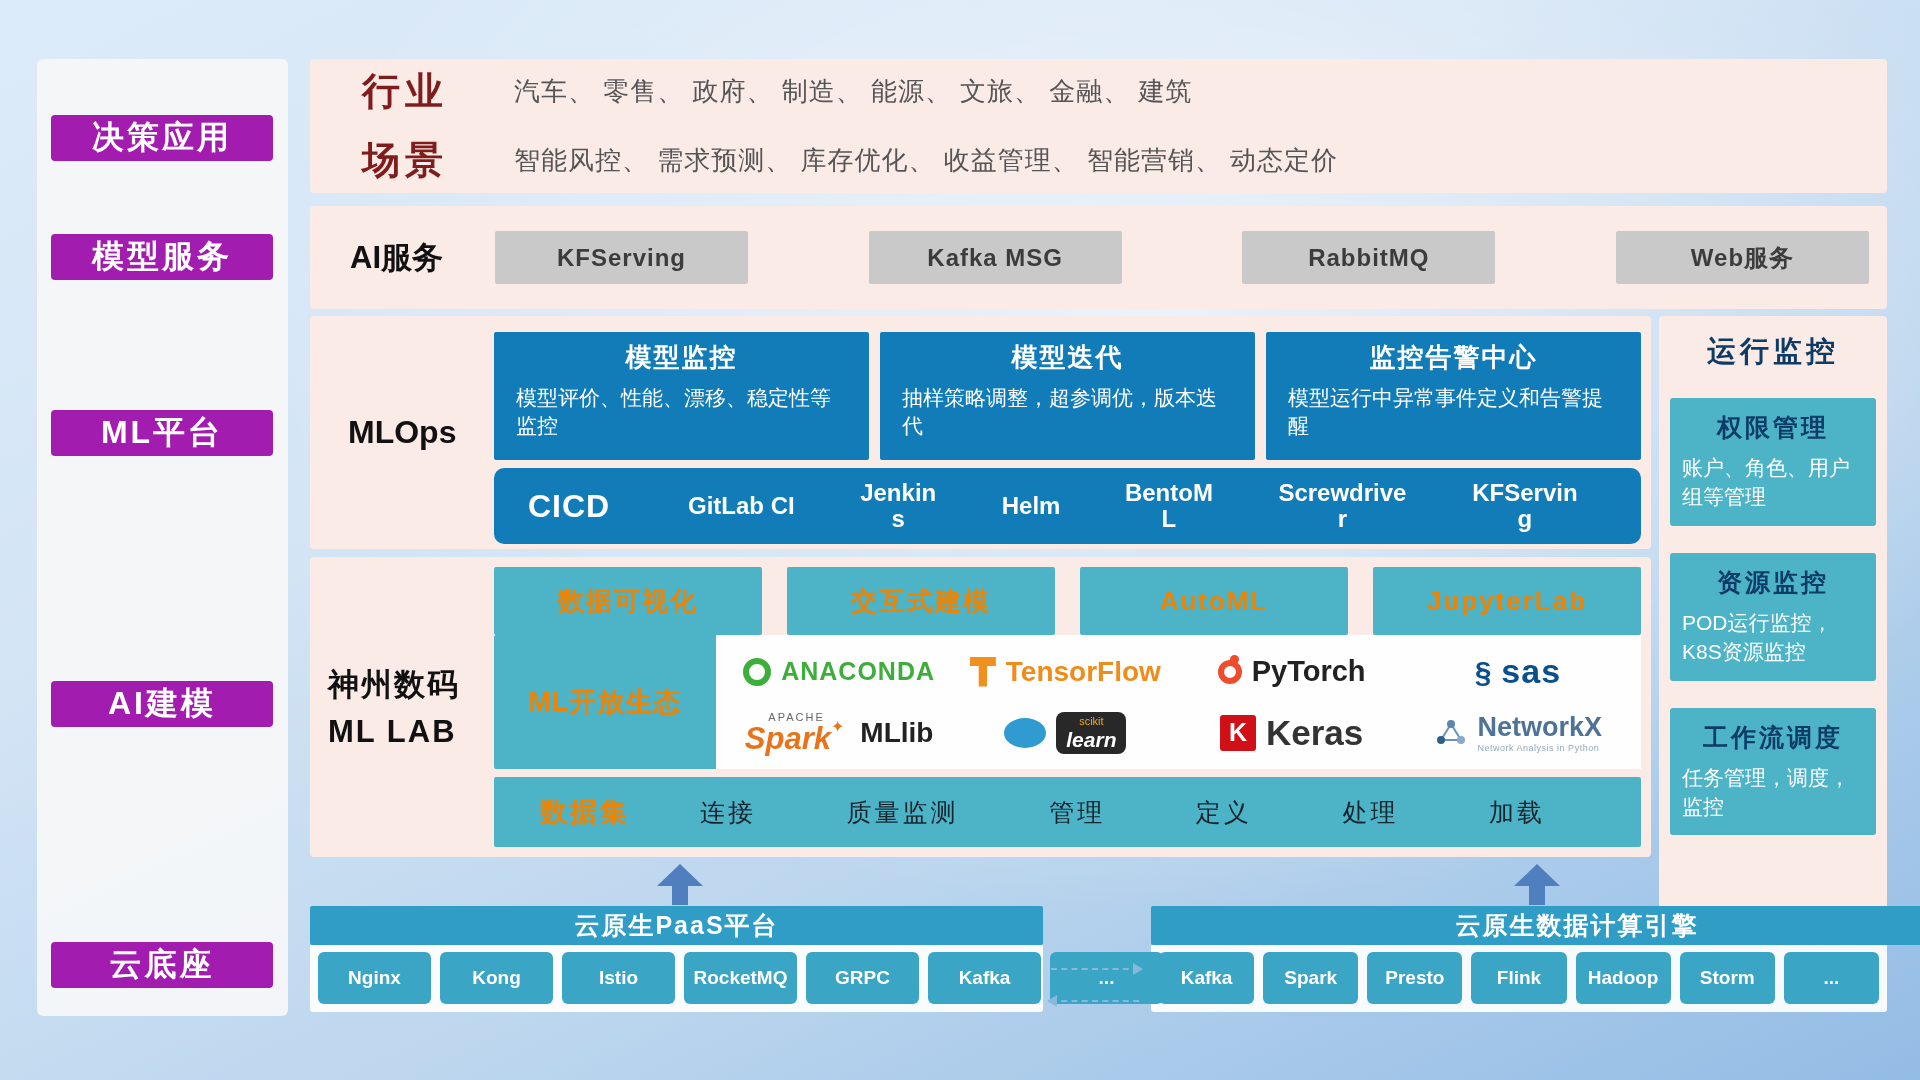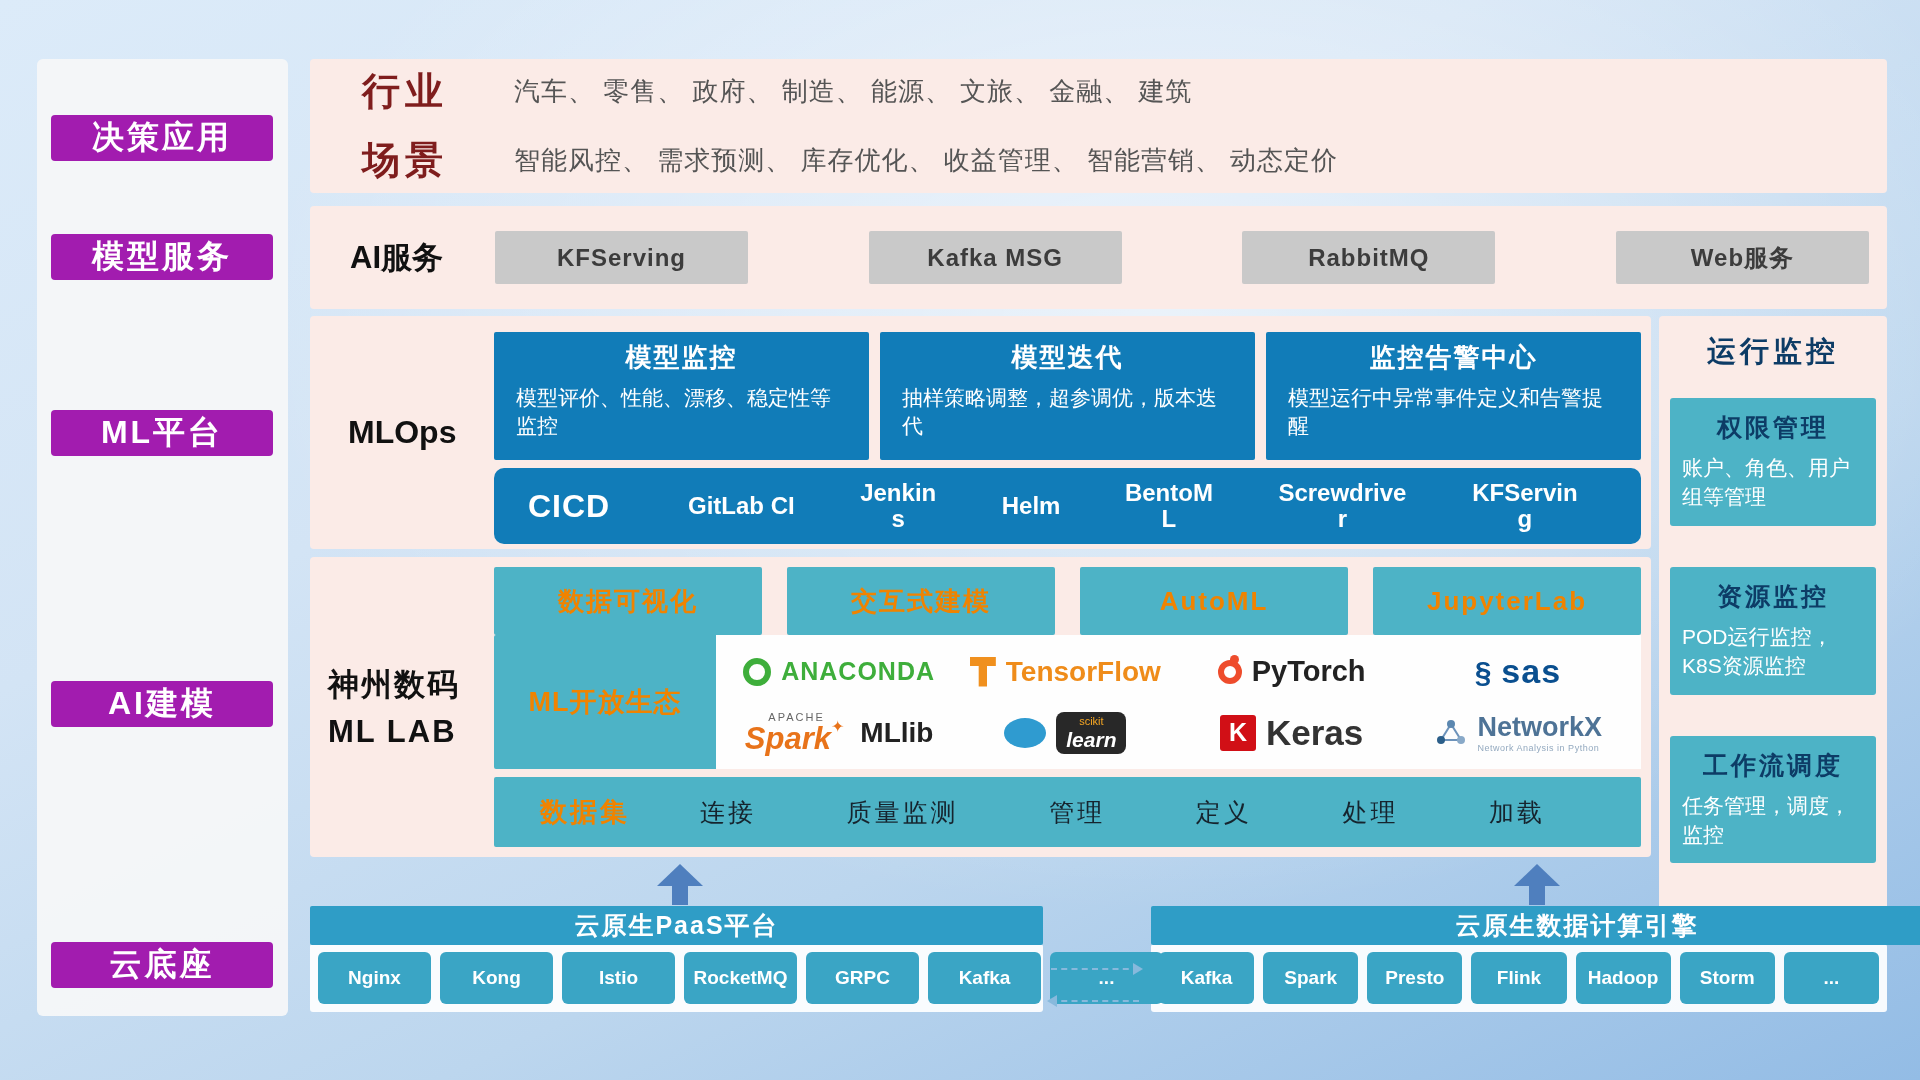--- a/index.html
+++ b/index.html
@@ -90,21 +90,21 @@
     align-items:center;justify-content:center;border-radius:3px}
   .logo-text-keras{color:#333;font-size:35px;font-weight:bold}
   .nx-col{display:flex;flex-direction:column;line-height:1.15}
   .logo-text-nx{color:#4e7396;font-size:27px;font-weight:bold}
   .nx-sub{font-size:9px;color:#93a9bf;letter-spacing:.5px}
 
   
   #monitor{left:1659px;top:316px;width:228px;height:622px;padding:16px 11px 0}
   .mon-title{text-align:center;font-size:29px;font-weight:bold;color:#0d3c66;letter-spacing:4px;margin-bottom:26px}
   .mon-card{background:#4db3c6;border-radius:3px;padding:13px 12px 14px;color:#fff}
-  .mon-card + .mon-card{margin-top:41px}
+  .mon-card + .mon-card{margin-top:27px}
   .mon-card-title{text-align:center;font-size:25px;font-weight:bold;color:#0d3c66;margin-bottom:9px;letter-spacing:3px}
   .mon-card-desc{font-size:21px;line-height:1.4}
 
   
   .white-base{position:absolute;background:rgba(255,255,255,.92);border-radius:3px}
   #paas-base{left:310px;top:944px;width:733px;height:68px}
   #engine-base{left:1151px;top:944px;width:736px;height:68px}
   .cloud-bar{position:absolute;height:39px;background:#2f9dc6;color:#fff;font-size:25px;font-weight:bold;
     display:flex;align-items:center;justify-content:center;letter-spacing:2px;border-radius:2px}
   #paas-bar{left:310px;top:906px;width:733px}

